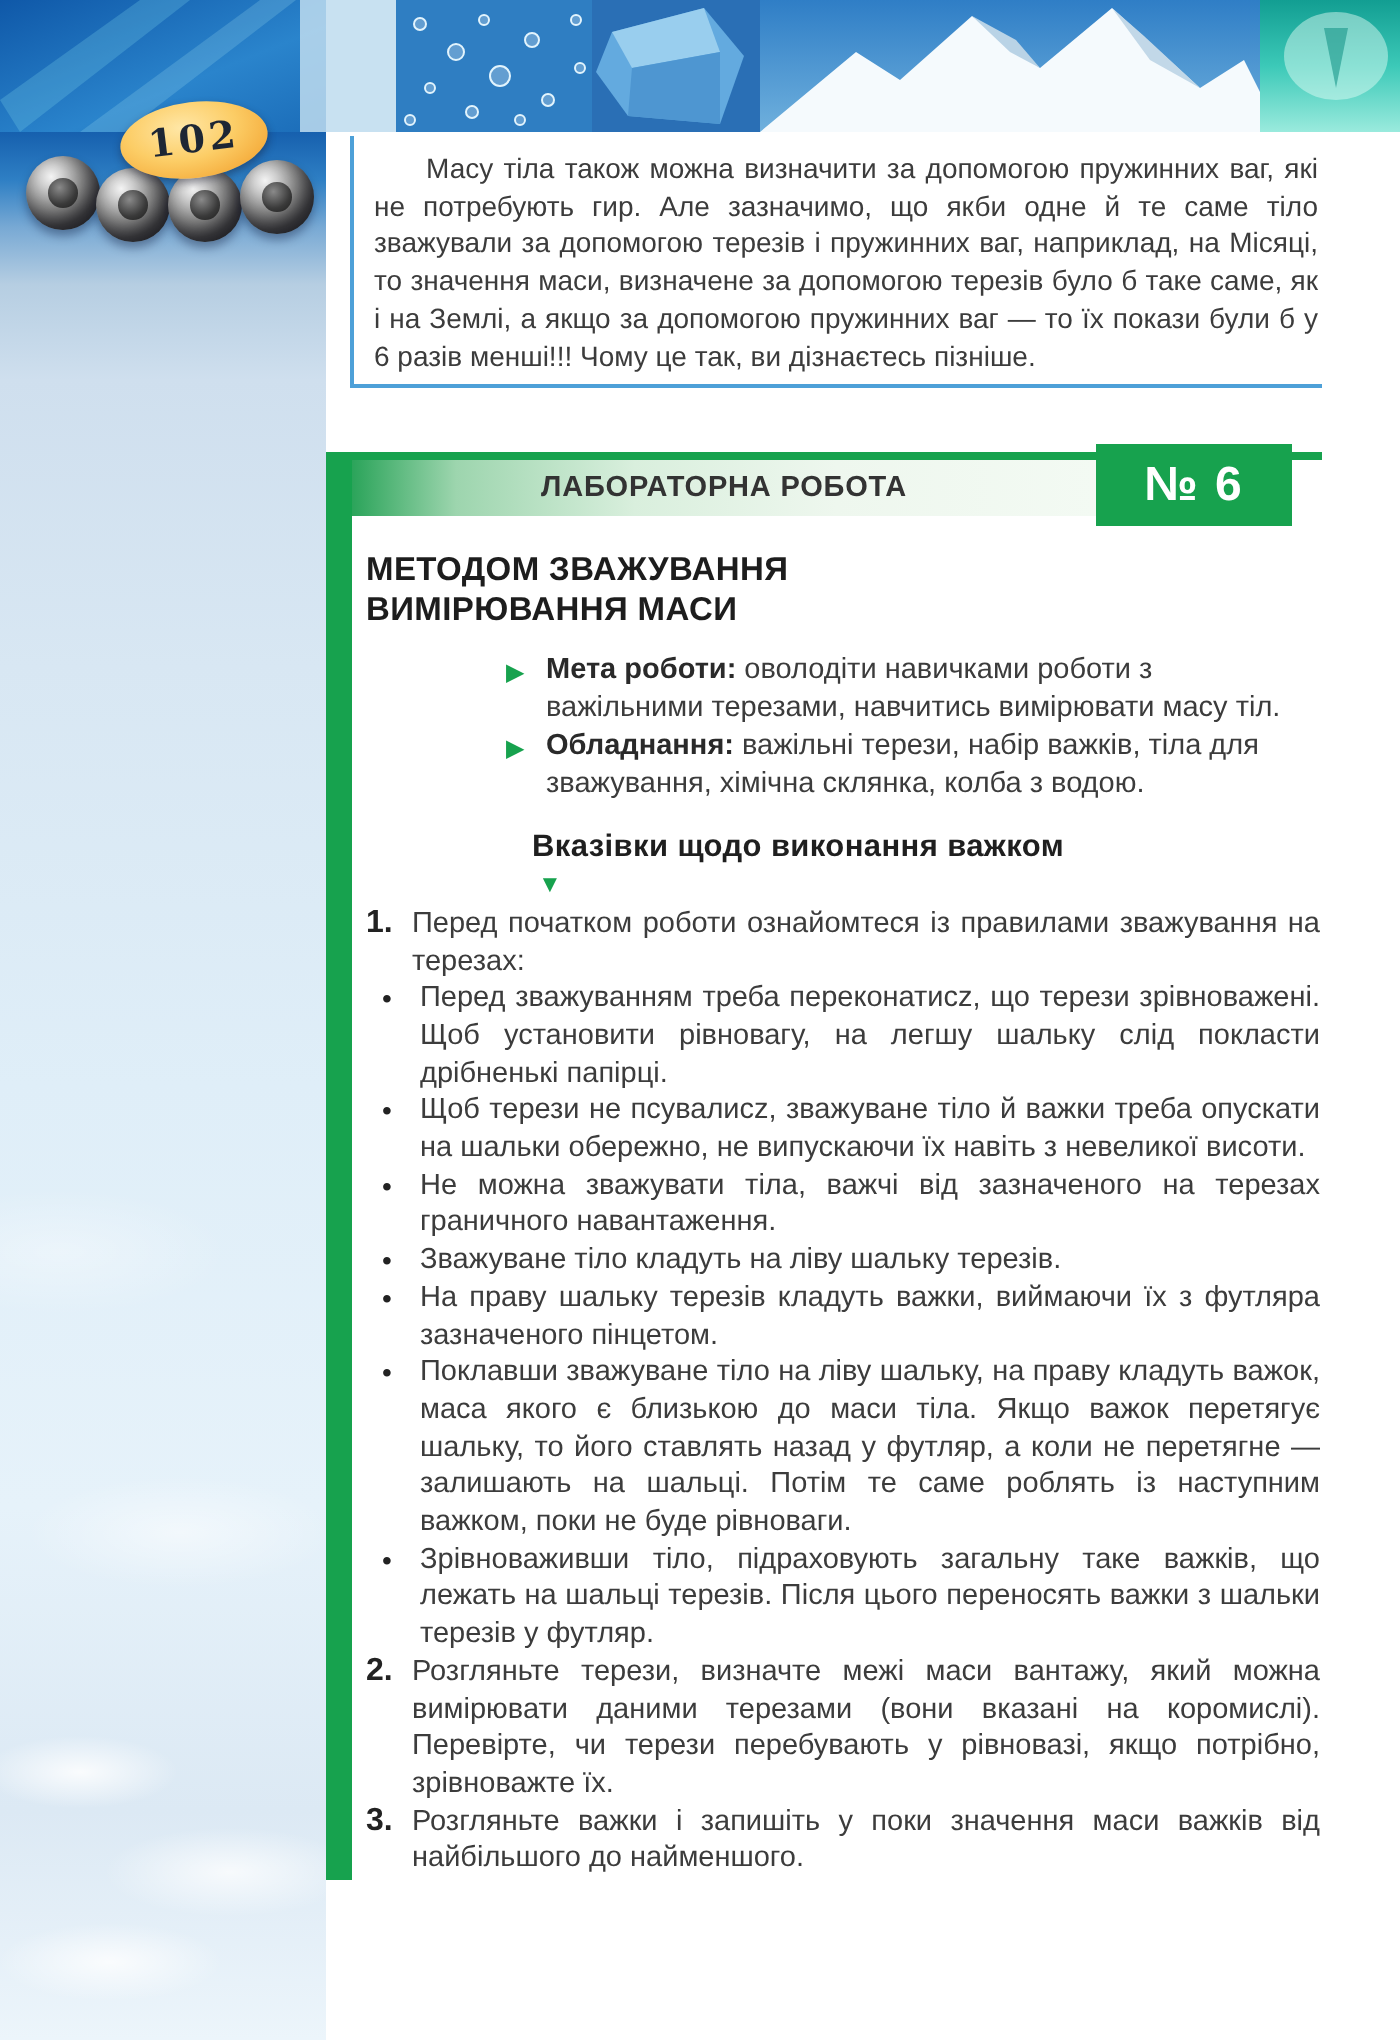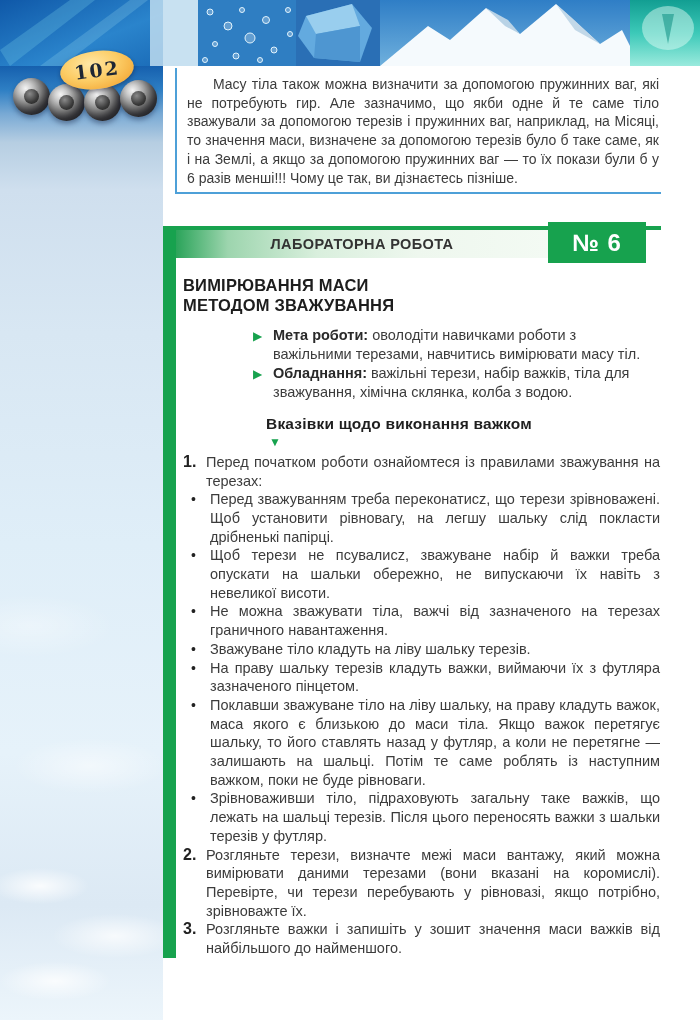--- a/index.html
+++ b/index.html
@@ -174,22 +174,22 @@
 
   <div class="lab-box">
 
     <div class="lab-header-row">
       <div class="lab-header-bar">
         <span>ЛАБОРАТОРНА РОБОТА</span>
       </div>
     </div>
 
     <div class="lab-title">
+      <div>МЕТОДОМ ЗВАЖУВАННЯ</div>
       <div>ВИМІРЮВАННЯ МАСИ</div>
-      <div>МЕТОДОМ ЗВАЖУВАННЯ</div>
     </div>
 
     <ul class="info-list">
 
         <li class="info-item">
           <span class="info-marker">▶</span>
           <span class="info-body"><span class="info-label">Мета роботи:</span><span>оволодіти навичками роботи з важільними терезами, навчитись вимірювати масу тіл.</span></span>
         </li>
 
         <li class="info-item">
@@ -209,21 +209,21 @@
           <span class="step-text">Перед початком роботи ознайомтеся із правилами зважування на терезах:</span>
         </li>
 
         <li class="step dot">
           <span class="step-marker">•</span>
           <span class="step-text">Перед зважуванням треба переконатисz, що терези зрівноважені. Щоб установити рівновагу, на легшу шальку слід покласти дрібненькі папірці.</span>
         </li>
 
         <li class="step dot">
           <span class="step-marker">•</span>
-          <span class="step-text">Щоб терези не псувалисz, зважуване набір й важки треба опускати на шальки обережно, не випускаючи їх навіть з невеликої висоти.</span>
+          <span class="step-text">Щоб терези не псувалисz, зважуване тіло й важки треба опускати на шальки обережно, не випускаючи їх навіть з невеликої висоти.</span>
         </li>
 
         <li class="step dot">
           <span class="step-marker">•</span>
           <span class="step-text">Не можна зважувати тіла, важчі від зазначеного на терезах граничного навантаження.</span>
         </li>
 
         <li class="step dot">
           <span class="step-marker">•</span>
           <span class="step-text">Зважуване тіло кладуть на ліву шальку терезів.</span>
@@ -244,20 +244,20 @@
           <span class="step-text">Зрівноваживши тіло, підраховують загальну таке важків, що лежать на шальці терезів. Після цього переносять важки з шальки терезів у футляр.</span>
         </li>
 
         <li class="step num">
           <span class="step-marker">2.</span>
           <span class="step-text">Розгляньте терези, визначте межі маси вантажу, який можна вимірювати даними терезами (вони вказані на коромислі). Перевірте, чи терези перебувають у рівновазі, якщо потрібно, зрівноважте їх.</span>
         </li>
 
         <li class="step num">
           <span class="step-marker">3.</span>
-          <span class="step-text">Розгляньте важки і запишіть у зошит значення маси важків від найбільшого до найменшого.</span>
+          <span class="step-text">Розгляньте важки і запишіть у поки значення маси важків від найбільшого до найменшого.</span>
         </li>
 
     </ol>
 
   </div>
 
 </div>
 
 </body></html>

